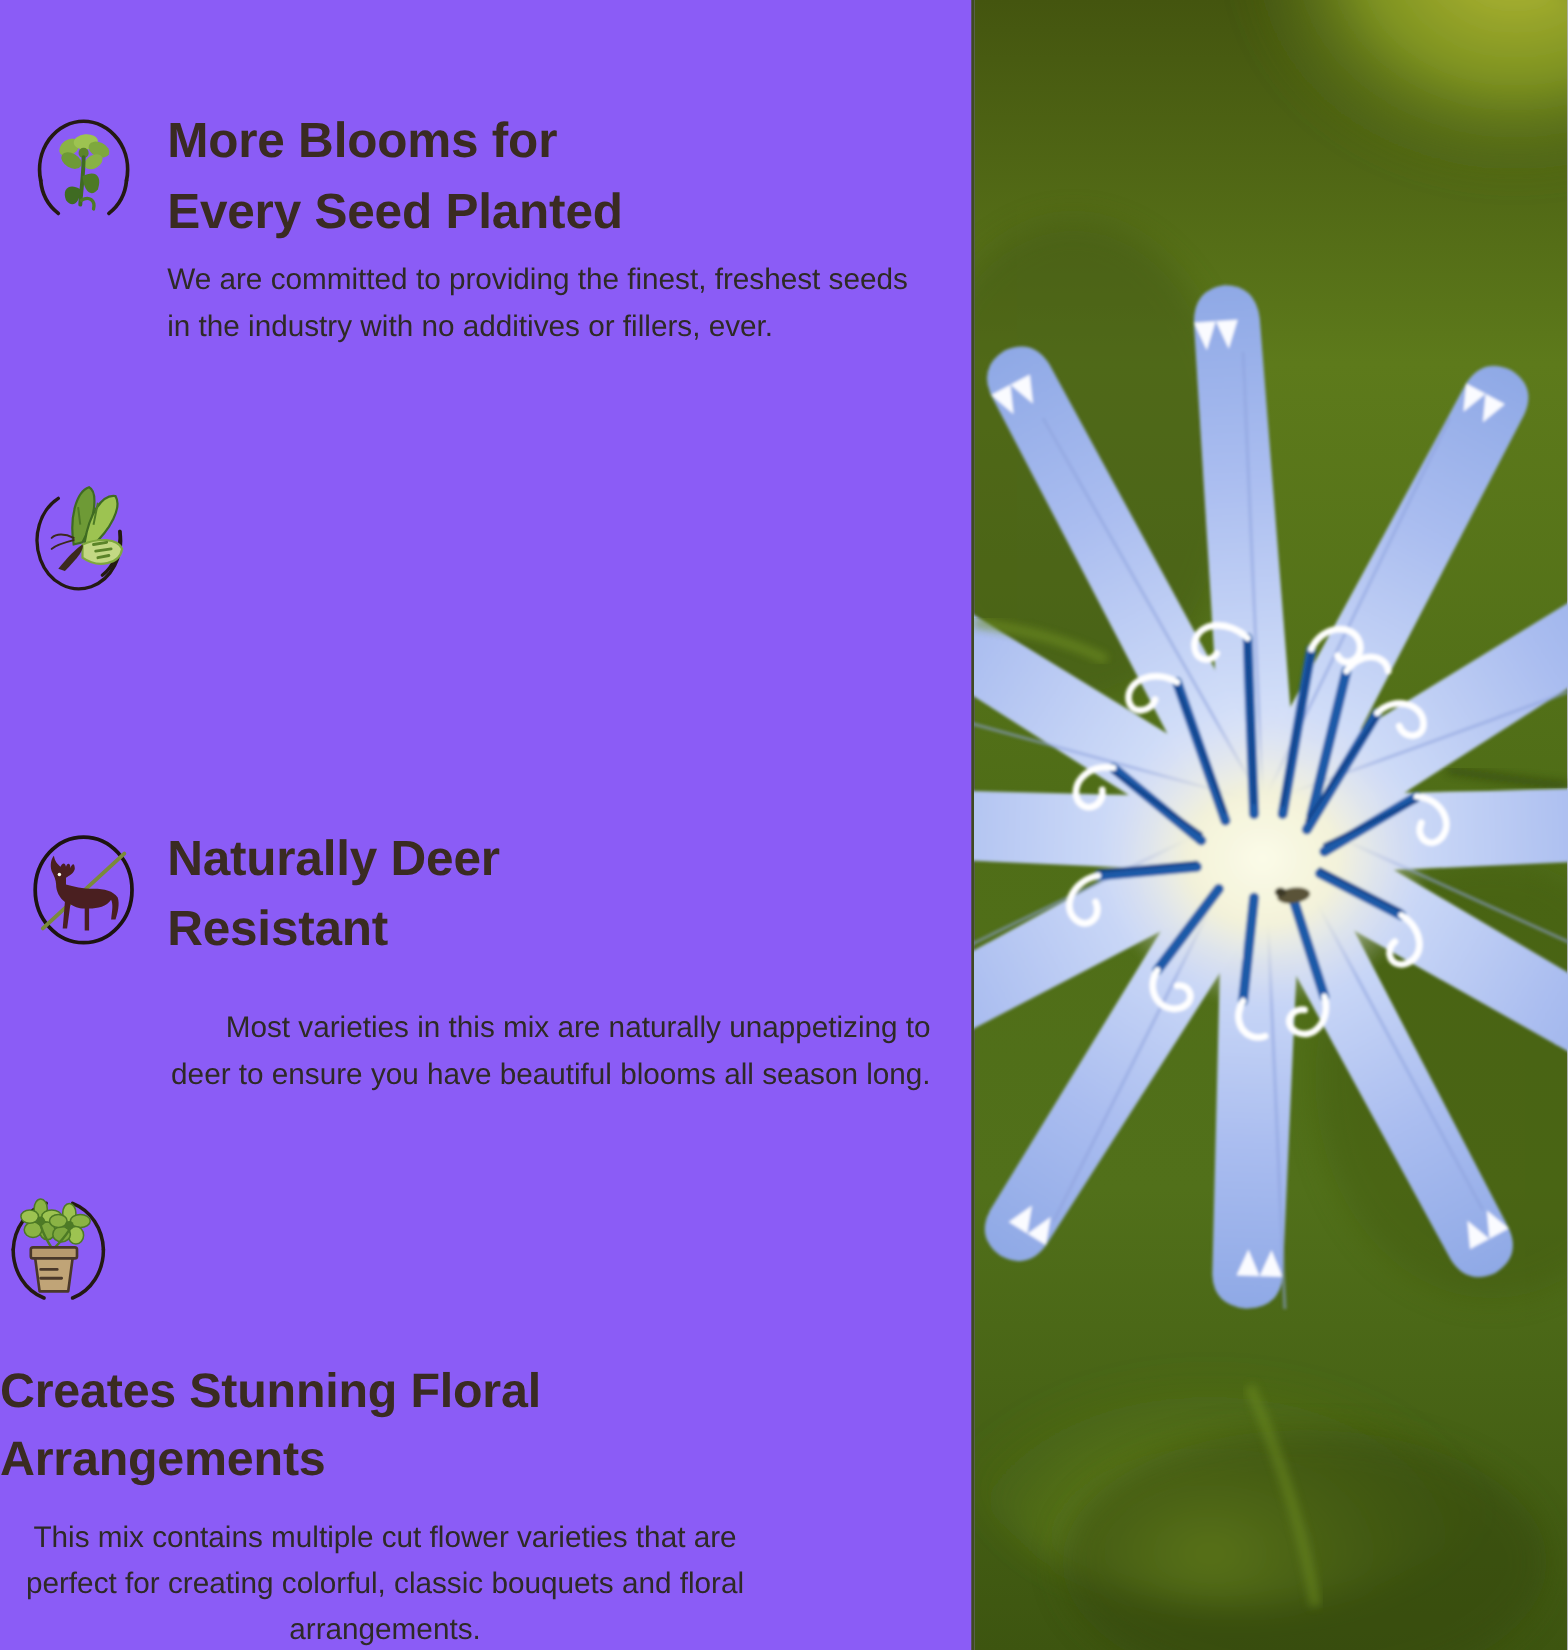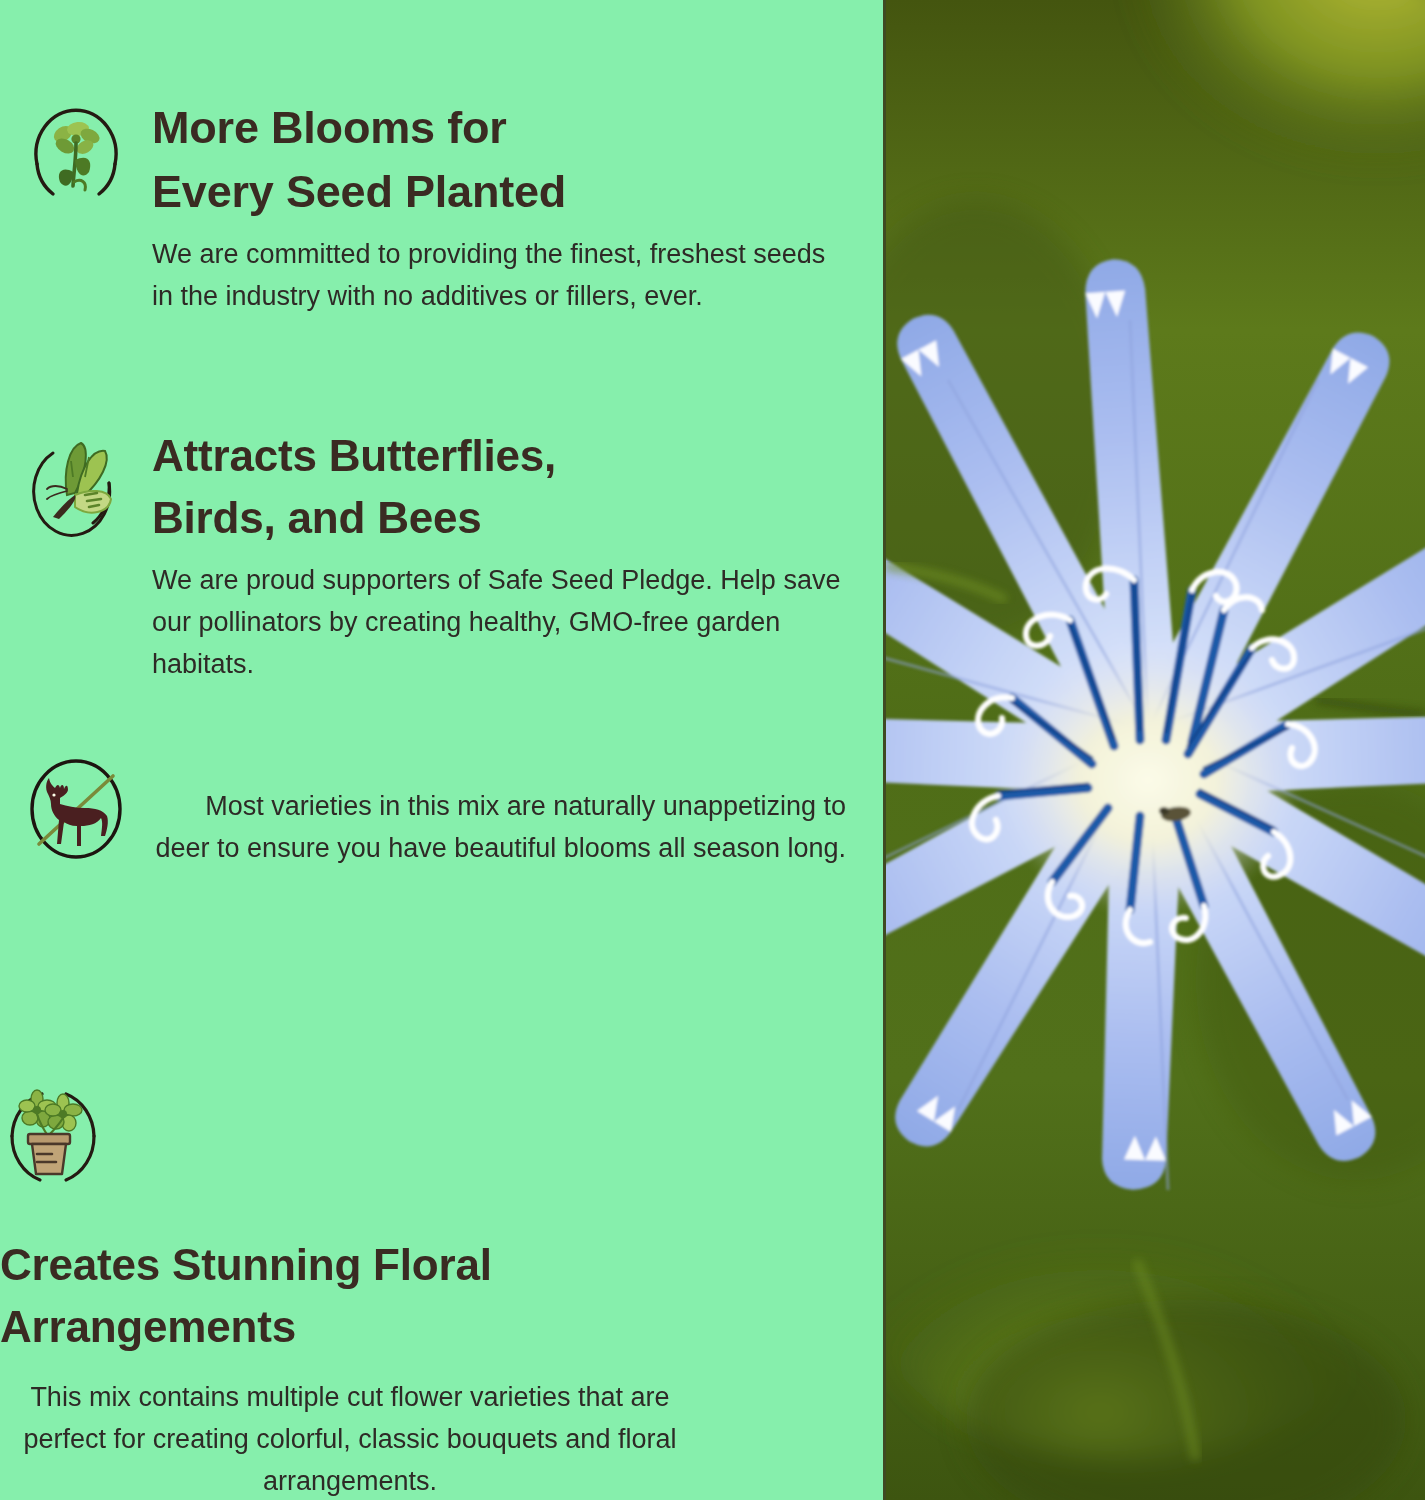--- a/index.html
+++ b/index.html
@@ -17,21 +17,21 @@
     position: relative;
     width: 1425px;
     height: 1500px;
     display: flex;
   }
 
   
   .left-panel {
     width: 886px;
     height: 1500px;
-    background: #86efac;
+    background: #8b5cf6;
     position: relative;
     box-sizing: border-box;
     padding: 0;
     flex: 0 0 886px;
   }
   .divider {
     position: absolute;
     top: 0;
     right: 0;
     width: 3px;
@@ -149,25 +149,20 @@
             <path d="M52 64 C66 58 84 58 88 68 C86 82 66 86 52 76 Z" fill="#c3d884" stroke="#7ea83e" stroke-width="2"></path>
             <path d="M62 64 L74 62 M64 70 L78 68 M66 76 L76 74" stroke="#5b8429" stroke-width="2.6" stroke-linecap="round"></path>
             <path d="M48 30 L50 46 M66 26 L62 46" stroke="#4d7a25" stroke-width="1.8"></path>
 
             <path d="M30 86 C38 76 46 68 52 64 C54 68 48 76 36 88 Z" fill="#3c2a1e"></path>
 
             <path d="M44 58 C36 54 28 54 24 58" fill="none" stroke="#3c2a1e" stroke-width="1.8" stroke-linecap="round"></path>
             <path d="M44 60 C36 62 28 64 24 68" fill="none" stroke="#3c2a1e" stroke-width="1.8" stroke-linecap="round"></path>
           </svg>
         </span>
-      </div>
-      <div class="text-col">
-        <h2 class="feature-title">Attracts Butterflies,
-Birds, and Bees</h2>
-        <p class="feature-body">We are proud supporters of Safe Seed Pledge. Help save our pollinators by creating healthy, GMO-free garden habitats.</p>
       </div>
     </div>
 
     <div class="feature feature-3">
       <div class="icon-col">
         <span>
           <svg class="icon-svg" width="106" height="110" viewBox="0 0 106 110">
             <ellipse cx="53" cy="55" rx="44" ry="48" fill="none" stroke="#1d1410" stroke-width="3.4"></ellipse>
             <line x1="16" y1="90" x2="90" y2="22" stroke="#7a8a3a" stroke-width="3.6" stroke-linecap="round"></line>
 
@@ -177,20 +172,22 @@
                      L37 50 C44 52 52 54 62 54 C72 54 80 56 84 62
                      C86 68 84 76 82 82 L78 82 C79 74 80 68 78 64
                      C74 70 66 72 58 72 L58 92 L54 92 L54 72
                      C48 72 44 70 41 68 L38 90 L34 90 L36 66
                      C31 62 28 56 28 50 C28 46 26 42 24 38 Z" fill="#4a1f20"></path>
             <circle cx="31" cy="41" r="1.6" fill="#fdfeea"></circle>
           </svg>
         </span>
       </div>
       <div class="text-col">
+        <h2 class="feature-title">Naturally Deer
+Resistant</h2>
         <p class="feature-body">Most varieties in this mix are naturally unappetizing to deer to ensure you have beautiful blooms all season long.</p>
       </div>
     </div>
 
     <div class="feature feature-4">
       <div class="icon-col">
         <span>
           <svg class="icon-svg" width="106" height="112" viewBox="0 0 106 112">
             <path d="M12 54 A42 46 0 0 1 42 12" fill="none" stroke="#241a12" stroke-width="3.2" stroke-linecap="round"></path>
             <path d="M12 54 A42 46 0 0 0 40 98" fill="none" stroke="#241a12" stroke-width="3.2" stroke-linecap="round"></path>

